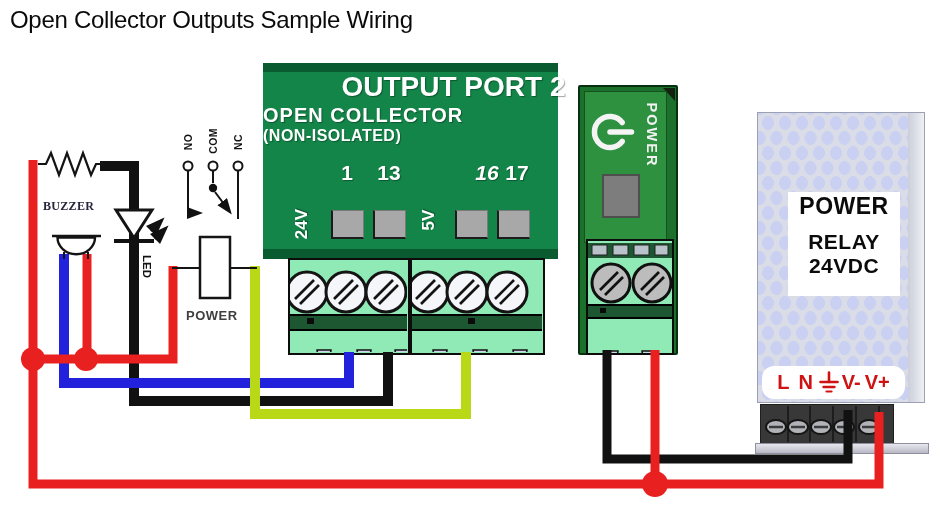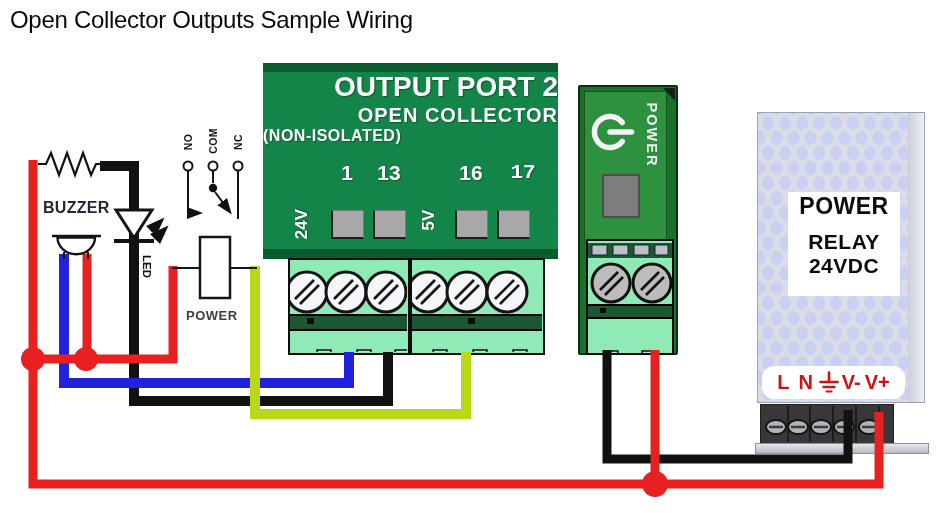--- a/index.html
+++ b/index.html
@@ -8,23 +8,23 @@
   .abs{position:absolute;}
 
   
   .title{left:10px;top:6px;font-size:24px;letter-spacing:-0.3px;color:#0a0a0a;}
 
   
   .port-block{left:263px;top:63px;width:295px;height:196px;background:var(--cc-port-green,#148549);}
   .port-strip{left:0;width:295px;height:9px;background:var(--cc-port-green-dark,#0a5c30);}
   .port-strip.top{top:0;}
   .port-strip.bottom{top:186px;height:10px;}
-  .port-heading{left:0;top:8px;width:295px;text-align:right;color:#fff;font-weight:bold;
-                font-size:28px;letter-spacing:0px;text-shadow:1px 1px 1px rgba(0,0,0,.35);}
-  .port-subheading{left:0;top:41px;width:295px;text-align:right;color:#fff;font-weight:bold;
+  .port-heading{left:0;top:8px;width:295px;text-align:center;color:#fff;font-weight:bold;
+                font-size:28px;letter-spacing:0px;text-shadow:1px 1px 1px rgba(0,0,0,.35);padding-left:43px;}
+  .port-subheading{left:0;top:41px;width:295px;text-align:left;color:#fff;font-weight:bold;
                 font-size:20px;letter-spacing:1px;text-shadow:1px 1px 1px rgba(0,0,0,.35);}
   .port-note{left:0;top:64px;width:295px;text-align:left;color:#ffffff;font-weight:bold;
                 font-size:16px;letter-spacing:.5px;text-shadow:1px 1px 1px rgba(0,0,0,.3);}
   .pin-number{top:98px;width:40px;text-align:center;color:#fff;font-weight:bold;font-size:21px;
               text-shadow:1px 1px 1px rgba(0,0,0,.35);}
   .rail-label{width:54px;height:20px;display:flex;align-items:center;justify-content:center;
               color:#fff;font-weight:bold;font-size:17px;text-shadow:1px 1px 1px rgba(0,0,0,.35);}
   .rot-ccw{transform:rotate(-90deg);}
   .rot-cw{transform:rotate(90deg);}
   .pin-square{top:147px;width:30px;height:26px;background:var(--cc-pin-gray,#a8a8a8);
@@ -66,21 +66,21 @@
      font-weight:bold;font-size:20px;}
   .psu-terms .t{margin:0 2px;}
   .psu-terms .t-l{margin-right:7px;}
   .psu-terms .t-n{margin-right:5px;}
   .psu-terms .gnd{margin:0 1px;display:flex;align-items:center;}
   .psu-strip{left:760px;top:404px;width:134px;height:40px;background:var(--cc-psu-strip,#383838);border:1px solid #1e1e1e;box-sizing:border-box;}
   .psu-base{left:755px;top:443px;width:174px;height:11px;background:linear-gradient(#e7e8ee,#b7b8c3);border:1px solid #8e90a0;box-sizing:border-box;}
 
   
   .comp-label{font-weight:bold;color:#26263a;}
-  .buzzer-label{left:43px;top:199px;width:62px;font-size:16px;letter-spacing:.3px;}
+  .buzzer-label{left:43px;top:199px;width:62px;font-size:12px;letter-spacing:.3px;font-family:Liberation Serif, serif;}
   .relay-label{left:186px;top:308px;width:56px;font-size:13px;color:#3f3f3f;letter-spacing:.5px;}
   .led-label{left:129px;top:260px;width:36px;height:13px;display:flex;align-items:center;justify-content:center;
      font-size:11.5px;font-weight:bold;color:#111;}
   .contact-label{width:40px;height:12px;display:flex;align-items:center;justify-content:center;
      font-size:10.5px;font-weight:bold;color:#111;letter-spacing:.3px;}
 
   
   #wires{left:0;top:0;z-index:6;pointer-events:none;}
   .w{fill:none;}
   .w-black{stroke:var(--wc-black,#111111);}
@@ -100,22 +100,22 @@
 
   <div class="abs port-block">
     <div class="abs port-strip top"></div>
     <div class="abs port-strip bottom"></div>
     <div class="abs port-heading">OUTPUT PORT 2</div>
     <div class="abs port-subheading">OPEN COLLECTOR</div>
     <div class="abs port-note">(NON-ISOLATED)</div>
 
     <div class="abs pin-number" style="left:64px;">1</div>
     <div class="abs pin-number" style="left:106px;">13</div>
-    <div class="abs pin-number" style="left:188px;">16</div>
-    <div class="abs pin-number" style="left:240px;font-family:Liberation Mono, monospace;">17</div>
+    <div class="abs pin-number" style="left:204px;font-style:italic;">16</div>
+    <div class="abs pin-number" style="left:234px;">17</div>
 
     <div class="abs rail-label rot-ccw" style="left:12px;top:151px;">24V</div>
     <div class="abs rail-label rot-ccw" style="left:139px;top:147px;">5V</div>
 
     <div class="abs pin-square" style="left:68px;"></div>
     <div class="abs pin-square" style="left:110px;"></div>
     <div class="abs pin-square" style="left:192px;"></div>
     <div class="abs pin-square" style="left:234px;"></div>
   </div>
 

